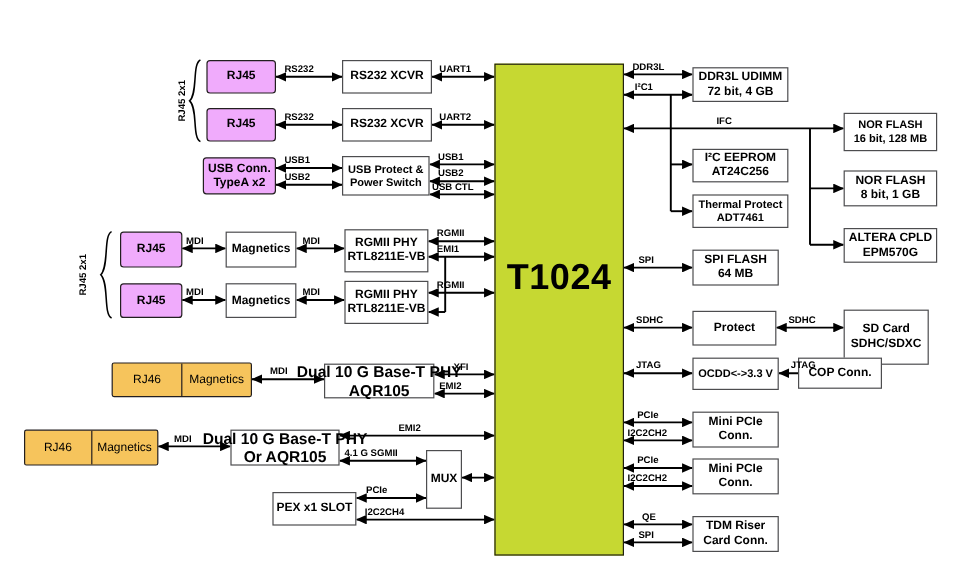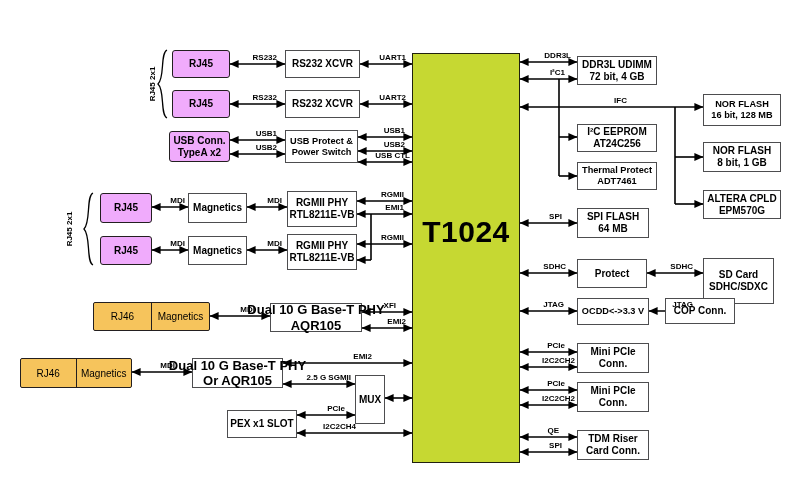--- a/index.html
+++ b/index.html
@@ -11,21 +11,21 @@
        background:#fff;border:1.7px solid #4d4d4f}
   .y{background:#f0abfc;border:1.6px solid #231f20;border-radius:3px}
   .combo{position:absolute;box-sizing:border-box;display:flex;background:#F6C45C;
          border:1.6px solid #231f20;border-radius:2px}
   .cell{flex:1;display:flex;align-items:center;justify-content:center;font-weight:normal;
         font-size:10px;white-space:pre}
   .sep{border-left:1.6px solid #231f20}
   .soc{background:#C6D832;border:1.5px solid #20200f;font-size:30px;letter-spacing:.5px;padding-bottom:52px}
   .f9{font-size:9.2px}
   .sm{font-size:13px}
-  .sig{position:absolute;font-size:8px;font-weight:bold;text-align:right;line-height:10px;height:10px;white-space:nowrap}
+  .sig{position:absolute;font-size:8px;font-weight:bold;text-align:left;line-height:10px;height:10px;white-space:nowrap}
   .vlabel{position:absolute;font-size:8px;font-weight:bold;white-space:nowrap;
           transform:translate(-50%,-50%) rotate(-90deg)}
 </style>
 </head>
 <body>
 
 <div class="stage">
 
   <svg class="wires">
     <defs>
@@ -163,25 +163,25 @@
   <div class="sig" style="left:365px;top:140px;width:40px">USB2</div>
   <div class="sig" style="left:360px;top:151px;width:50px">USB CTL</div>
   <div class="sig" style="left:155px;top:196px;width:30px">MDI</div>
   <div class="sig" style="left:252px;top:196px;width:30px">MDI</div>
   <div class="sig" style="left:364px;top:190px;width:40px">RGMII</div>
   <div class="sig" style="left:364px;top:203px;width:40px">EMI1</div>
   <div class="sig" style="left:155px;top:239px;width:30px">MDI</div>
   <div class="sig" style="left:252px;top:239px;width:30px">MDI</div>
   <div class="sig" style="left:364px;top:233px;width:40px">RGMII</div>
   <div class="sig" style="left:225px;top:305px;width:30px">MDI</div>
-  <div class="sig" style="left:356px;top:301px;width:40px">XFI</div>
+  <div class="sig" style="left:378px;top:301px;width:40px">XFI</div>
   <div class="sig" style="left:366px;top:317px;width:40px">EMI2</div>
   <div class="sig" style="left:145px;top:361px;width:30px">MDI</div>
   <div class="sig" style="left:332px;top:352px;width:40px">EMI2</div>
-  <div class="sig" style="left:287px;top:373px;width:64px">2.5 G SGMII</div>
+  <div class="sig" style="left:287px;top:373px;width:64px">4.1 G SGMII</div>
   <div class="sig" style="left:305px;top:404px;width:40px">PCIe</div>
   <div class="sig" style="left:304px;top:422px;width:52px">I2C2CH4</div>
   <div class="sig" style="left:527px;top:51px;width:44px">DDR3L</div>
   <div class="sig" style="left:529px;top:68px;width:36px">I²C1</div>
   <div class="sig" style="left:597px;top:96px;width:30px">IFC</div>
   <div class="sig" style="left:532px;top:212px;width:30px">SPI</div>
   <div class="sig" style="left:530px;top:262px;width:36px">SDHC</div>
   <div class="sig" style="left:657px;top:262px;width:36px">SDHC</div>
   <div class="sig" style="left:530px;top:300px;width:34px">JTAG</div>
   <div class="sig" style="left:659px;top:300px;width:34px">JTAG</div>

